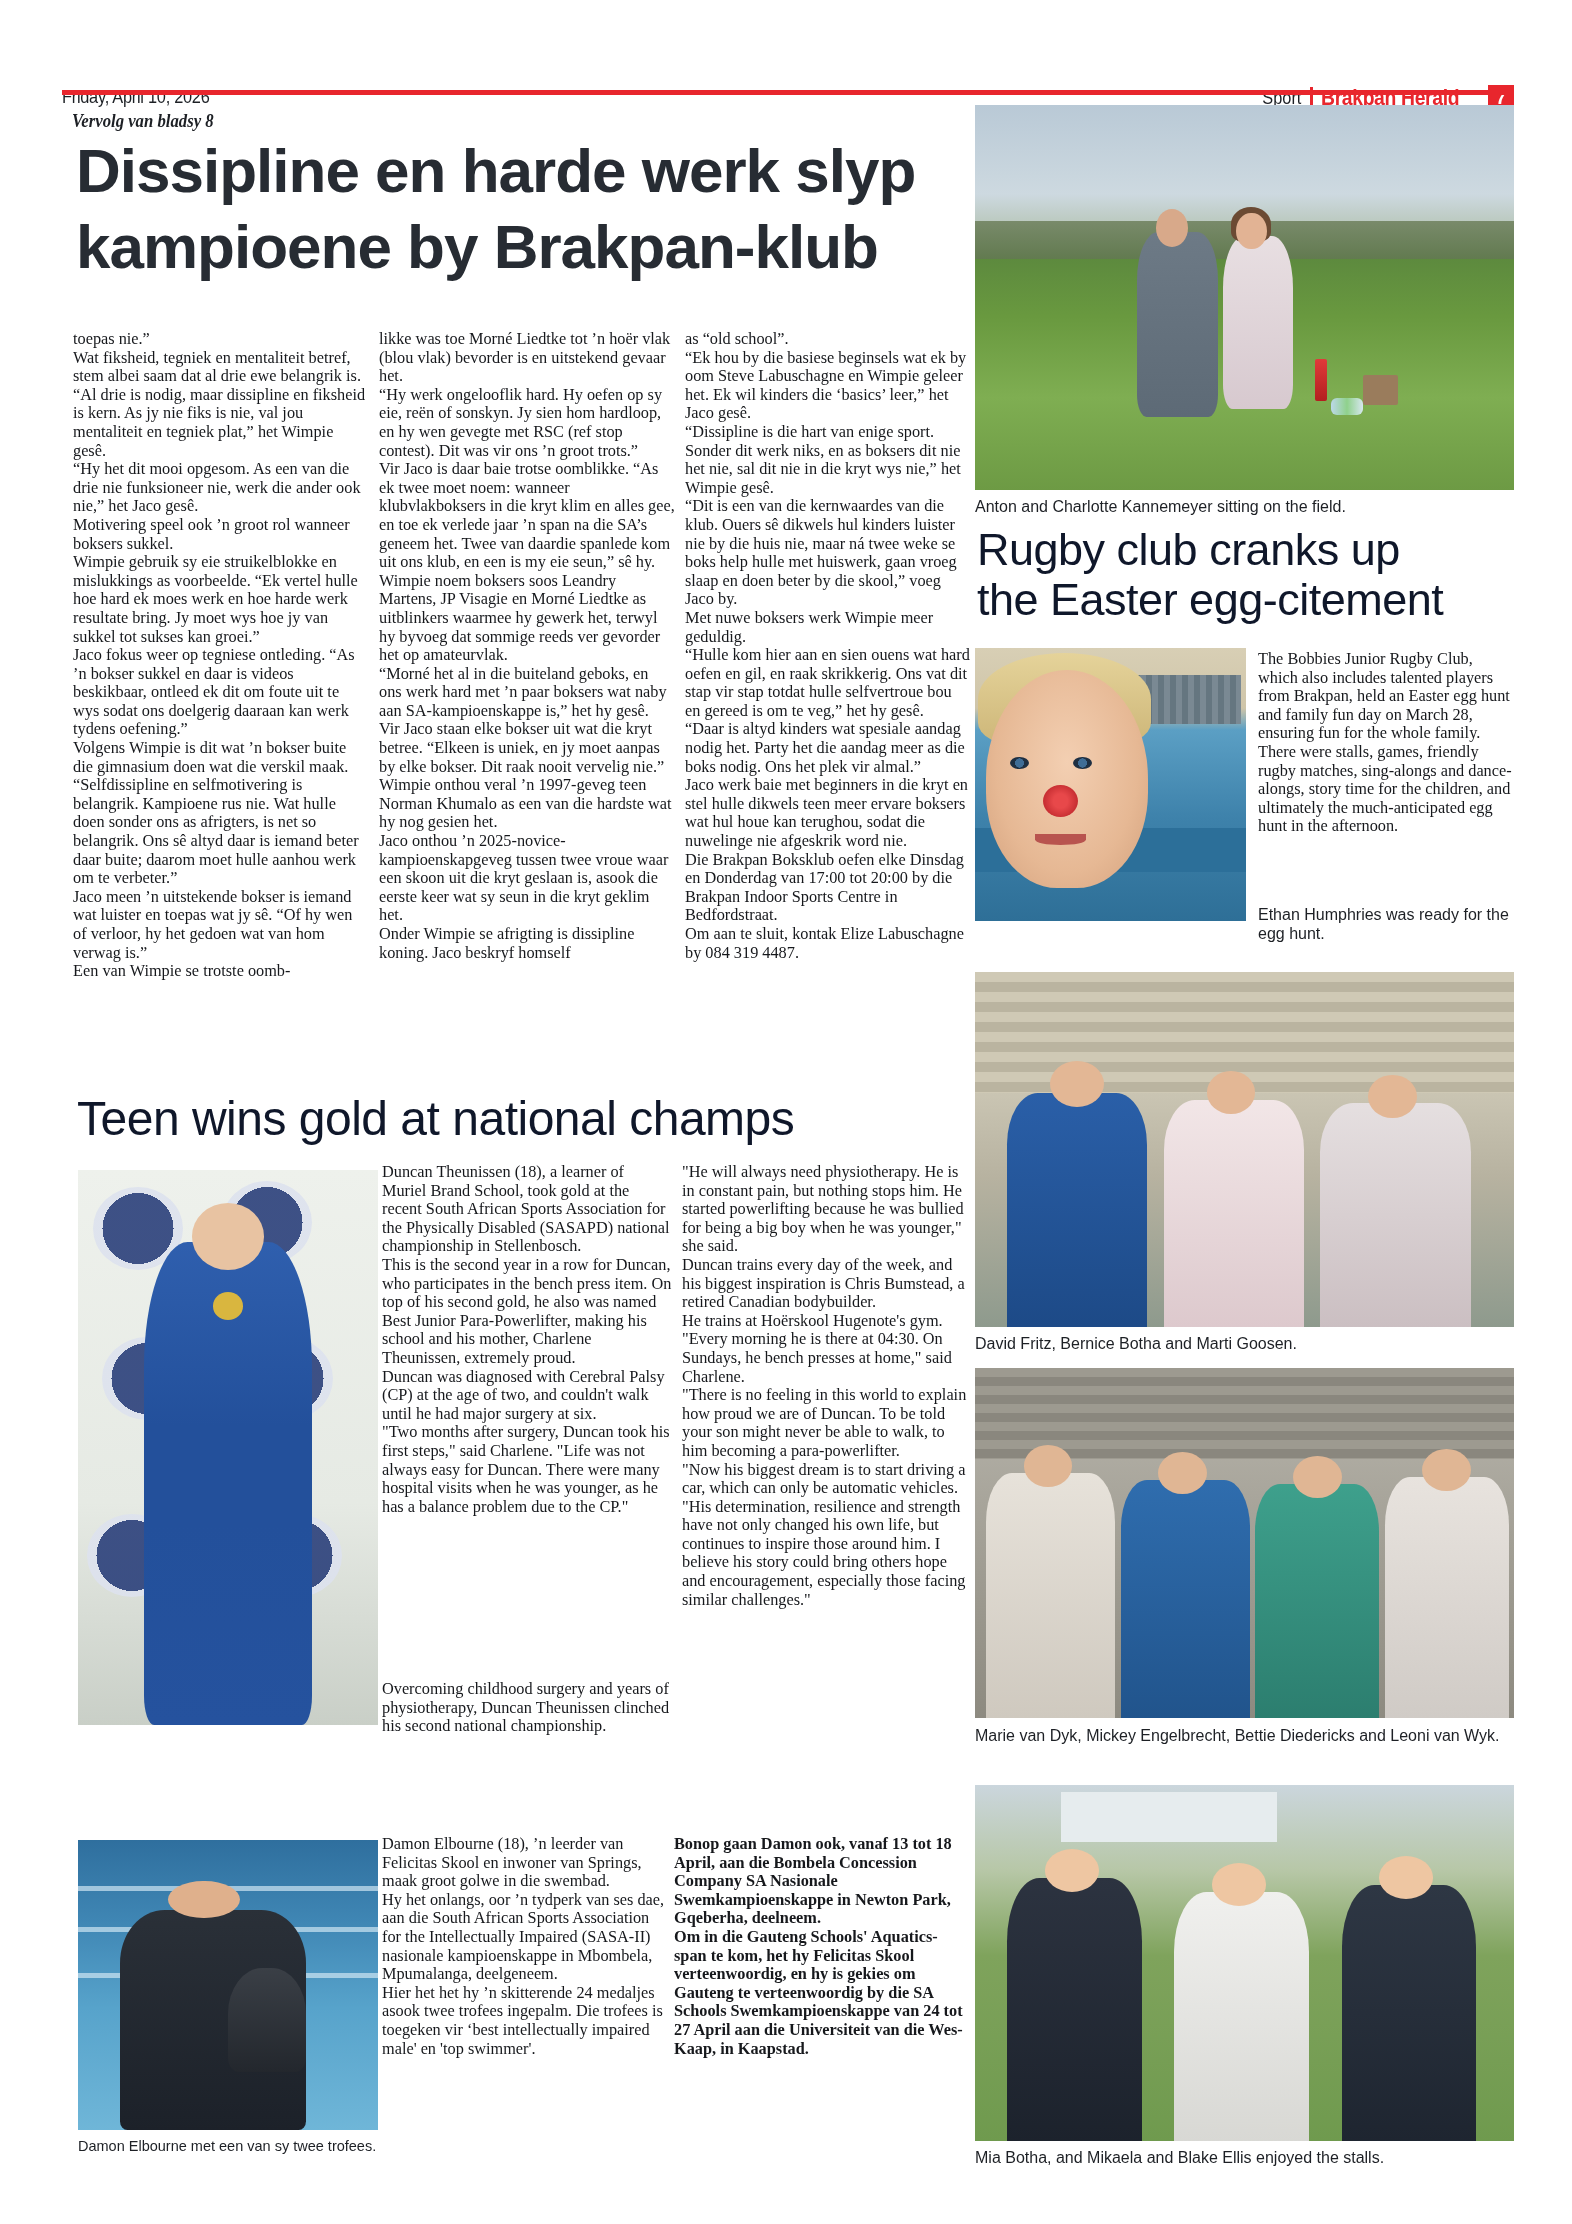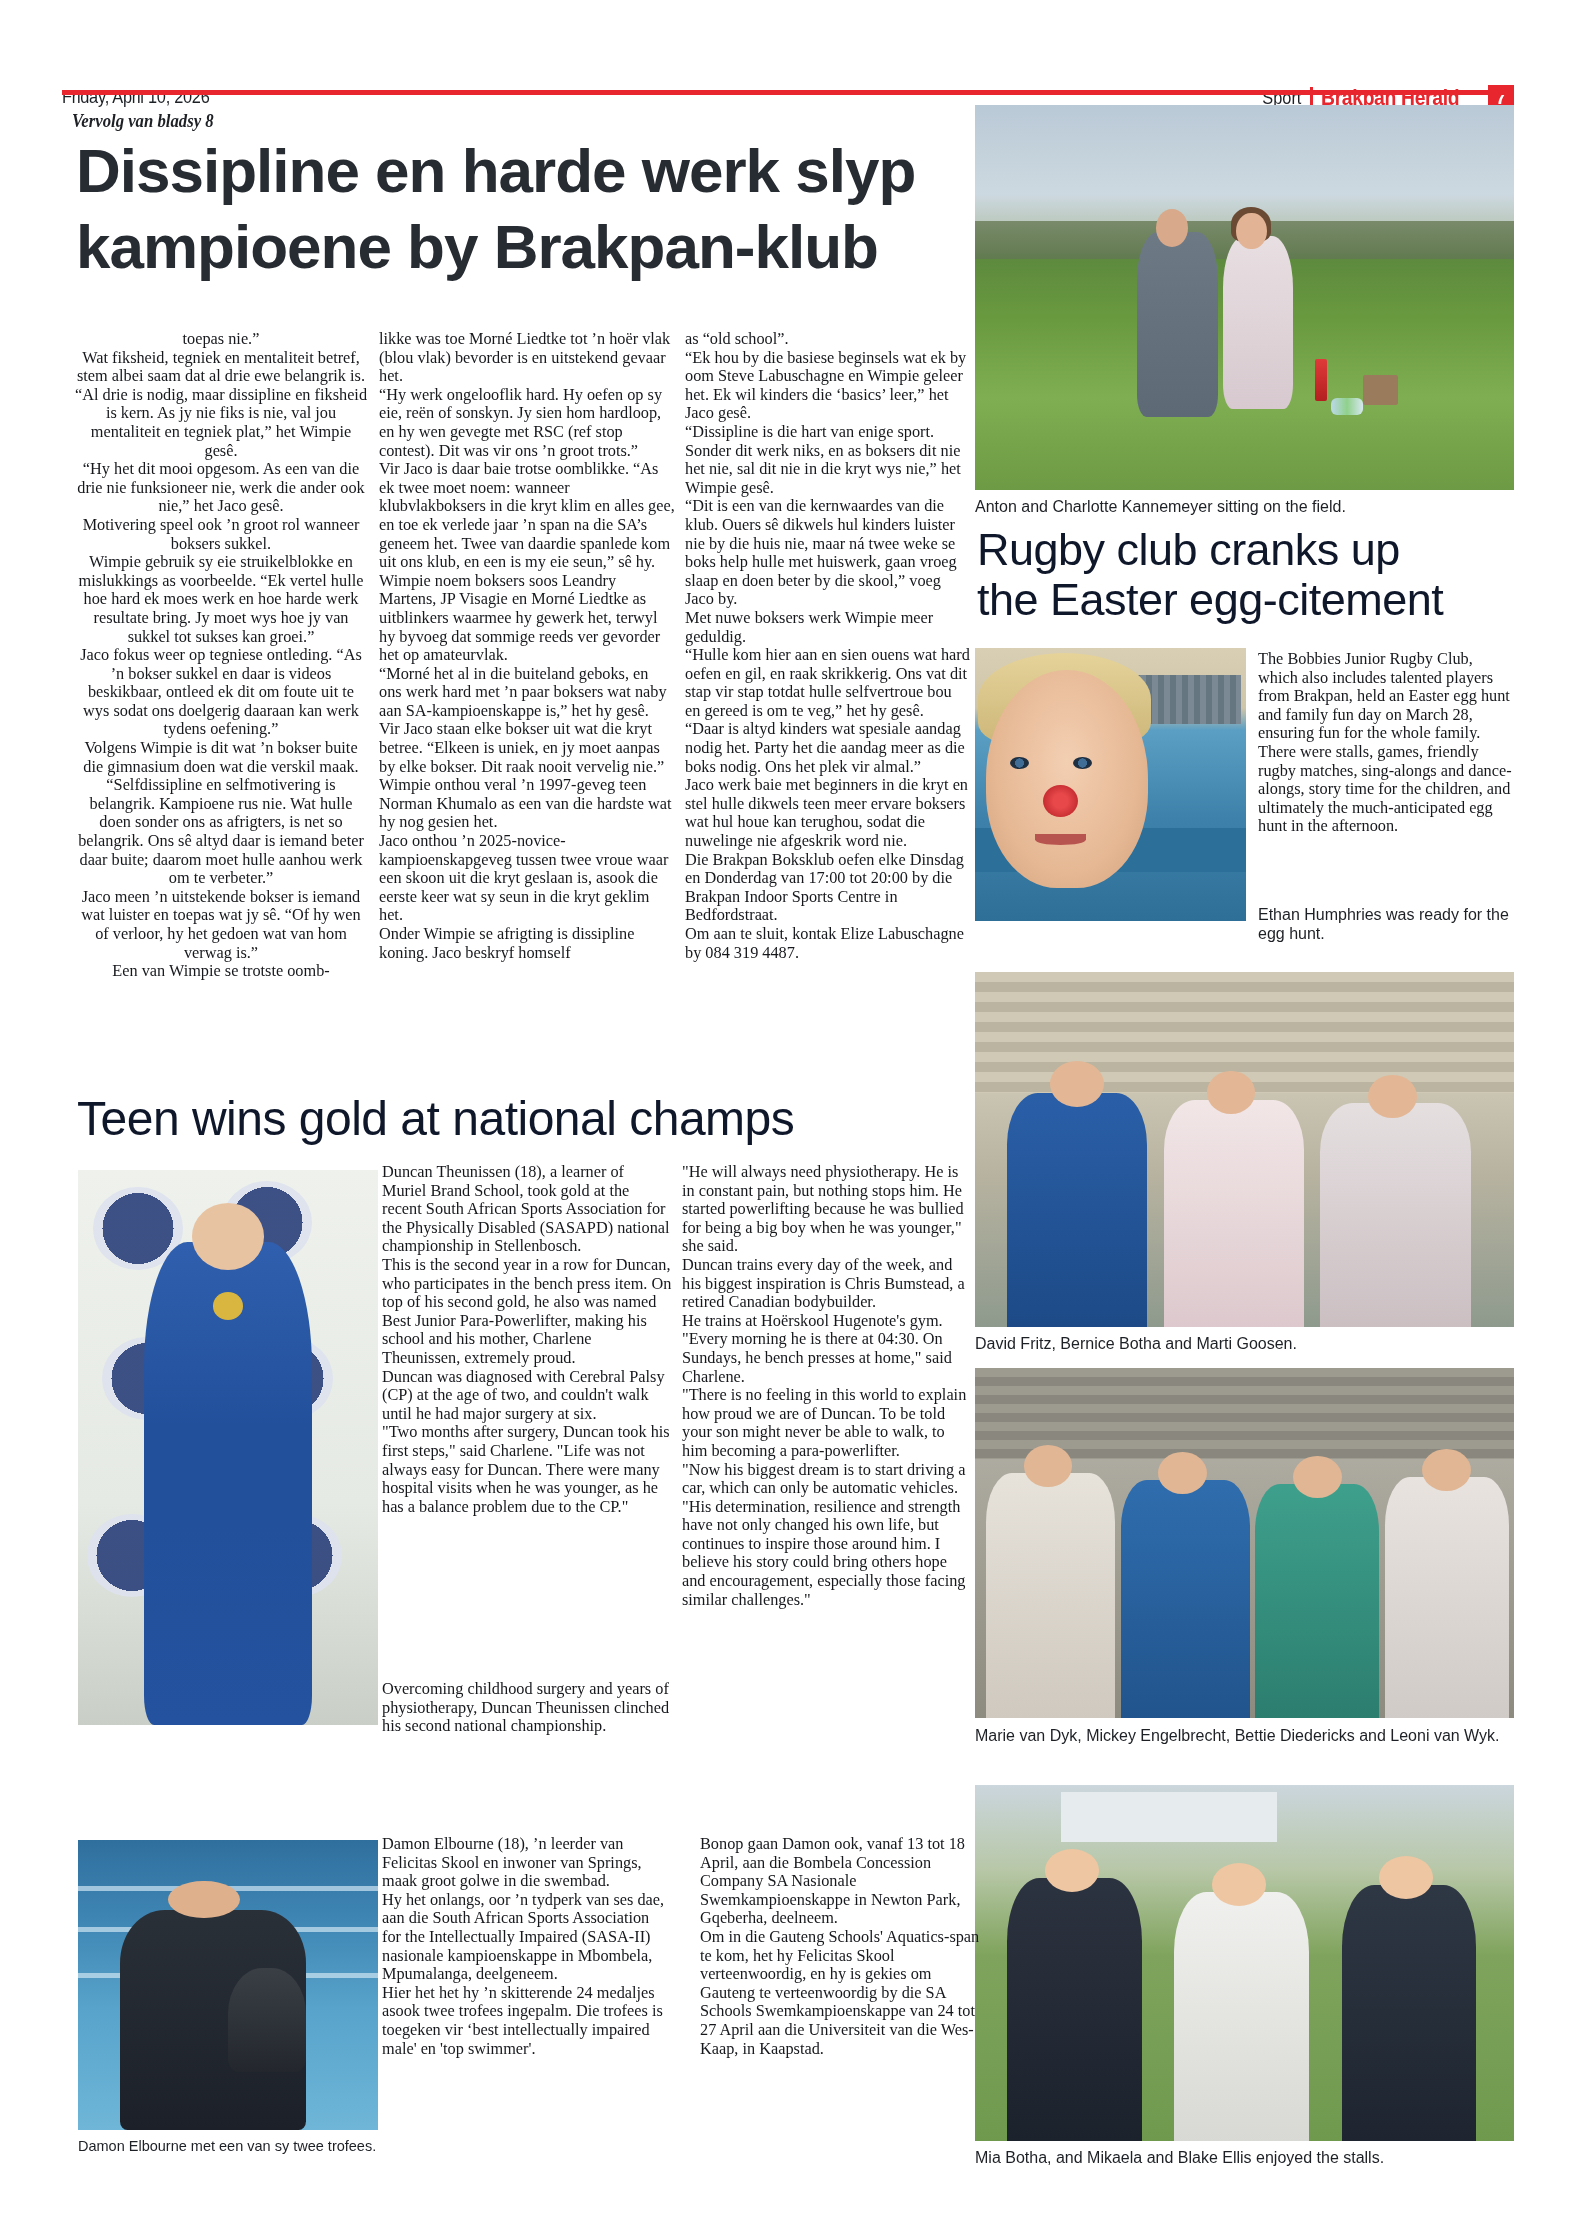--- a/index.html
+++ b/index.html
@@ -374,21 +374,21 @@
       <div class="masthead-pagenum">7</div>
     </div>
   </div>
   <div class="masthead-rule"></div>
 
   <div class="kicker" style="left:72px; top:110px;">Vervolg van bladsy 8</div>
 
   <div class="hl-cond" style="left:76px; top:142px; width:900px; font-size:62px;">Dissipline en harde werk slyp</div>
   <div class="hl-cond" style="left:76px; top:218px; width:900px; font-size:62px;">kampioene by Brakpan-klub</div>
 
-  <div class="bodycol" style="left:73px; top:330px; width:296px; height:760px;text-align:center;">toepas nie.”
+  <div class="bodycol" style="left:73px; top:330px; width:296px; height:760px;">toepas nie.”
     Wat fiksheid, tegniek en mentaliteit betref, stem albei saam dat al drie ewe belangrik is.
     “Al drie is nodig, maar dissipline en fiksheid is kern. As jy nie fiks is nie, val jou mentaliteit en tegniek plat,” het Wimpie gesê.
     “Hy het dit mooi opgesom. As een van die drie nie funksioneer nie, werk die ander ook nie,” het Jaco gesê.
     Motivering speel ook ’n groot rol wanneer boksers sukkel.
     Wimpie gebruik sy eie struikelblokke en mislukkings as voorbeelde. “Ek vertel hulle hoe hard ek moes werk en hoe harde werk resultate bring. Jy moet wys hoe jy van sukkel tot sukses kan groei.”
     Jaco fokus weer op tegniese ontleding. “As ’n bokser sukkel en daar is videos beskikbaar, ontleed ek dit om foute uit te wys sodat ons doelgerig daaraan kan werk tydens oefening.”
     Volgens Wimpie is dit wat ’n bokser buite die gimnasium doen wat die verskil maak.
     “Selfdissipline en selfmotivering is belangrik. Kampioene rus nie. Wat hulle doen sonder ons as afrigters, is net so belangrik. Ons sê altyd daar is iemand beter daar buite; daarom moet hulle aanhou werk om te verbeter.”
     Jaco meen ’n uitstekende bokser is iemand wat luister en toepas wat jy sê. “Of hy wen of verloor, hy het gedoen wat van hom verwag is.”
     Een van Wimpie se trotste oomb-</div>
@@ -519,16 +519,16 @@
     <div class="lane lane3"></div>
     <div class="body"></div>
     <div class="face"></div>
     <div class="trophy"></div>
   </div>
   <div class="caption small" style="left:78px; top:2138px; width:320px;">Damon Elbourne met een van sy twee trofees.</div>
 
   <div class="bodycol" style="left:382px; top:1835px; width:290px; height:300px;">Damon Elbourne (18), ’n leerder van Felicitas Skool en inwoner van Springs, maak groot golwe in die swembad.
     Hy het onlangs, oor ’n tydperk van ses dae, aan die South African Sports Association for the Intellectually Impaired (SASA-II) nasionale kampioenskappe in Mbombela, Mpumalanga, deelgeneem.
     Hier het het hy ’n skitterende 24 medaljes asook twee trofees ingepalm. Die trofees is toegeken vir ‘best intellectually impaired male' en 'top swimmer'.</div>
-  <div class="bodycol" style="left:700px; top:1835px; width:290px; height:300px;">Bonop gaan Damon ook, vanaf 13 tot 18 April, aan die Bombela Concession Company SA Nasionale Swemkampioenskappe in Newton Park, Gqeberha, deelneem.
+  <div class="bodycol" style="left:674px; top:1835px; width:290px; height:300px;font-weight:bold;">Bonop gaan Damon ook, vanaf 13 tot 18 April, aan die Bombela Concession Company SA Nasionale Swemkampioenskappe in Newton Park, Gqeberha, deelneem.
     Om in die Gauteng Schools' Aquatics-span te kom, het hy Felicitas Skool verteenwoordig, en hy is gekies om Gauteng te verteenwoordig by die SA Schools Swemkampioenskappe van 24 tot 27 April aan die Universiteit van die Wes-Kaap, in Kaapstad.</div>
 
 </div>
 
 </body></html>

